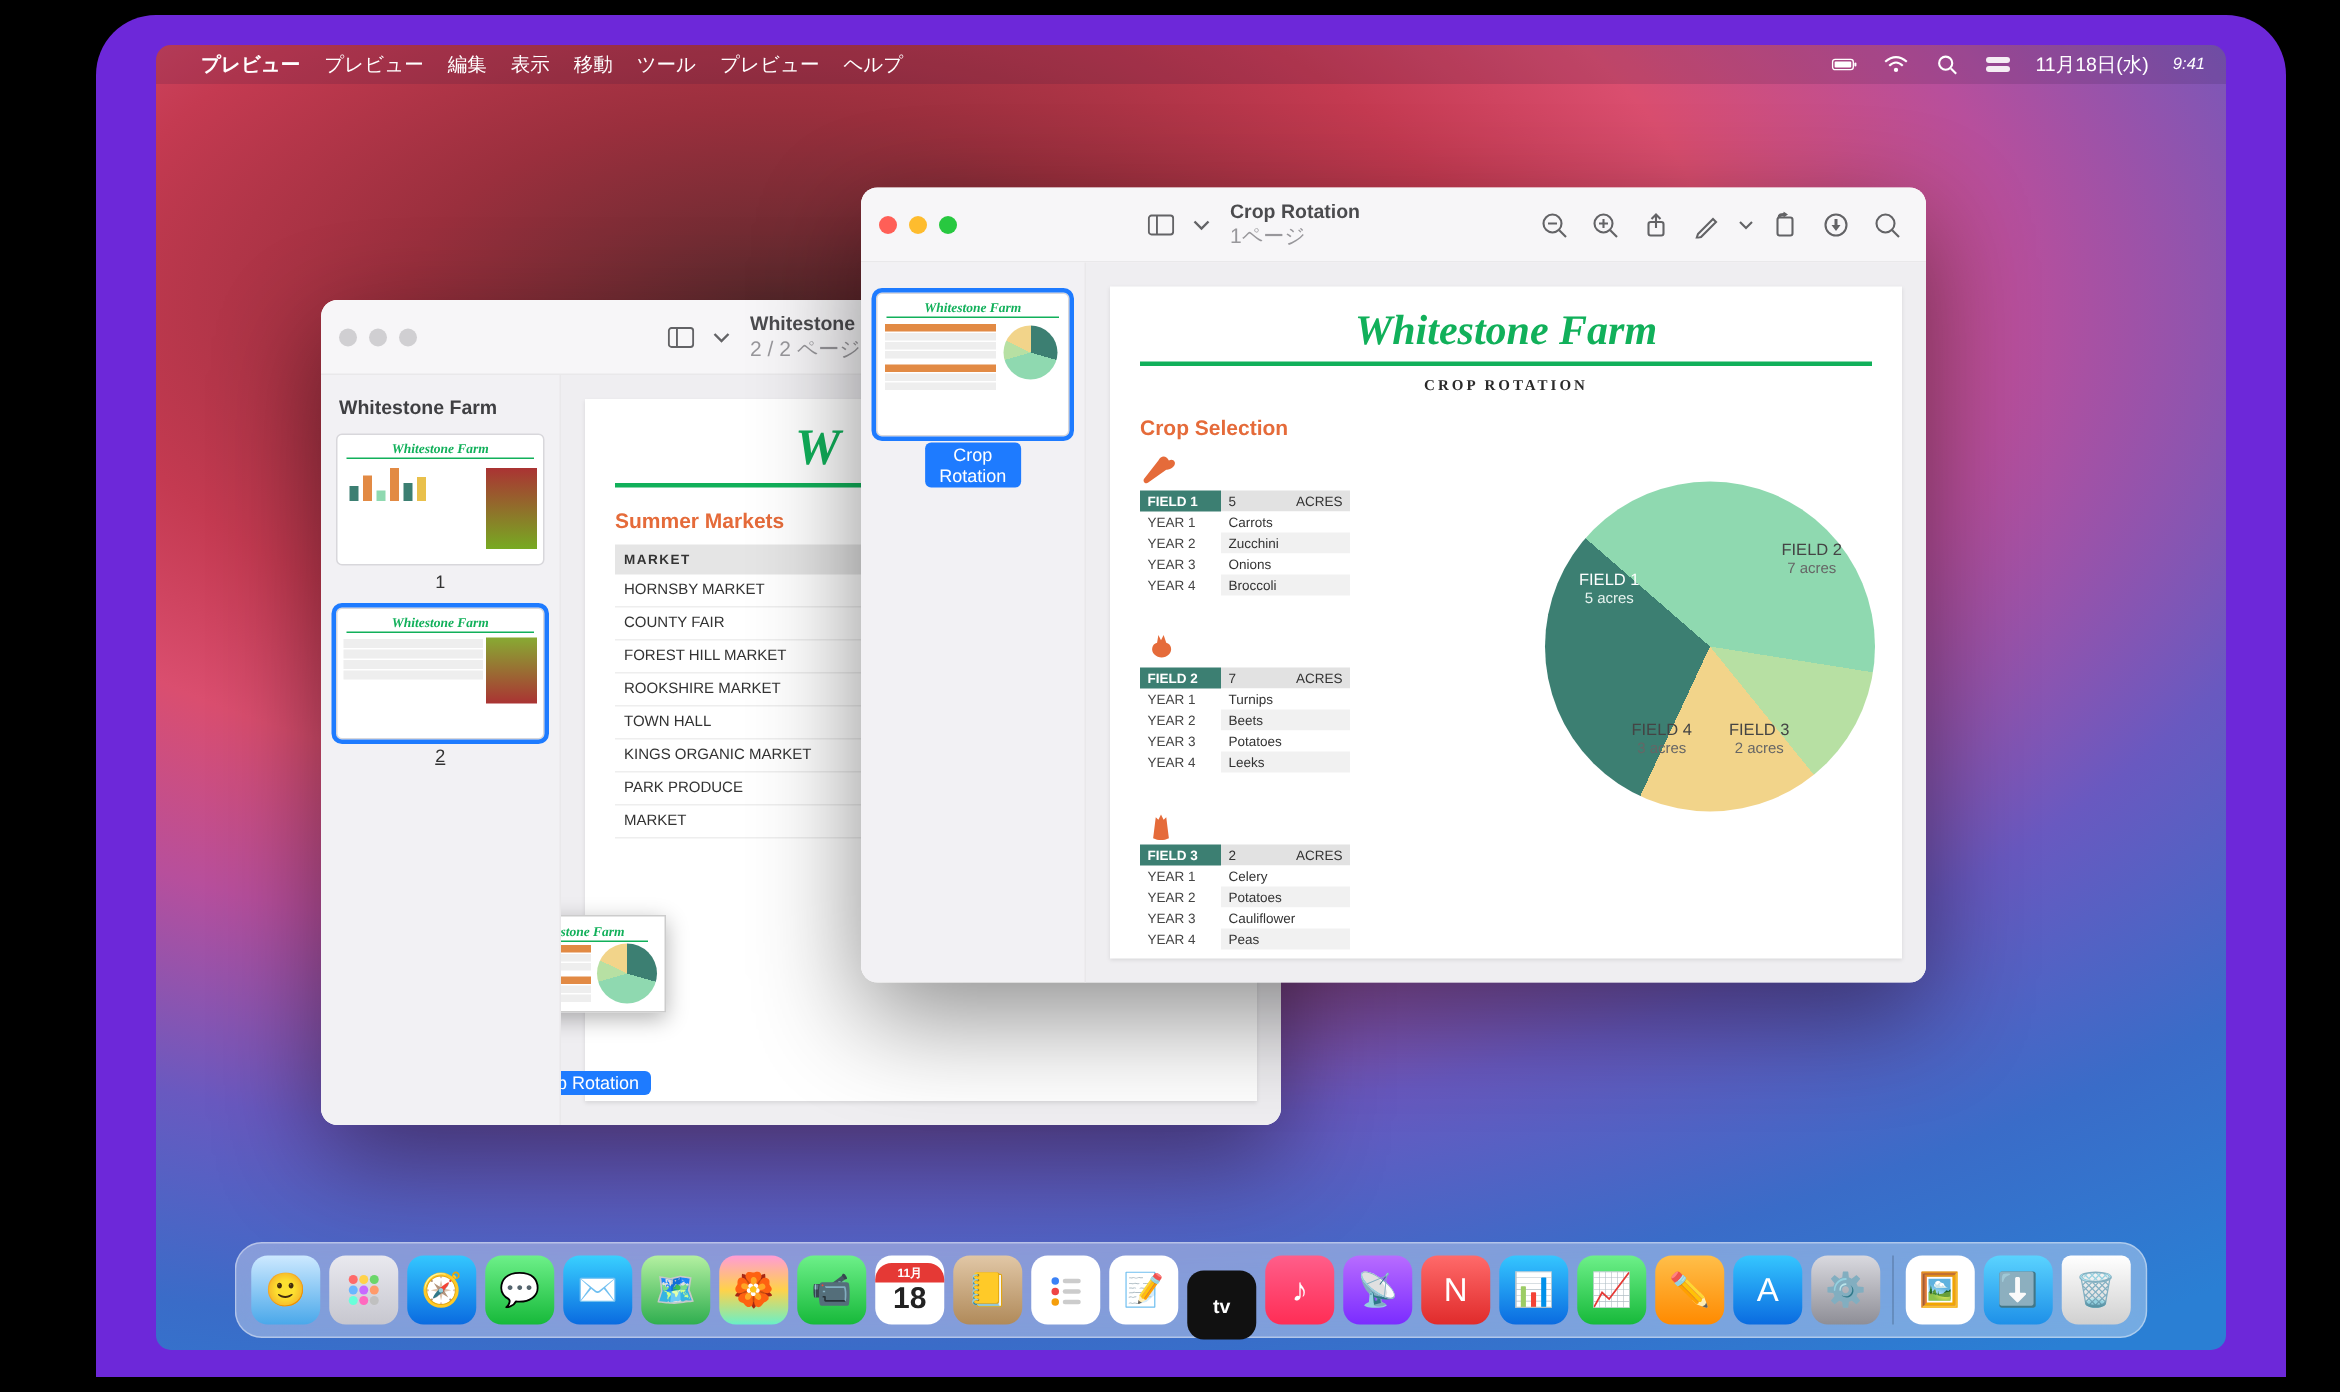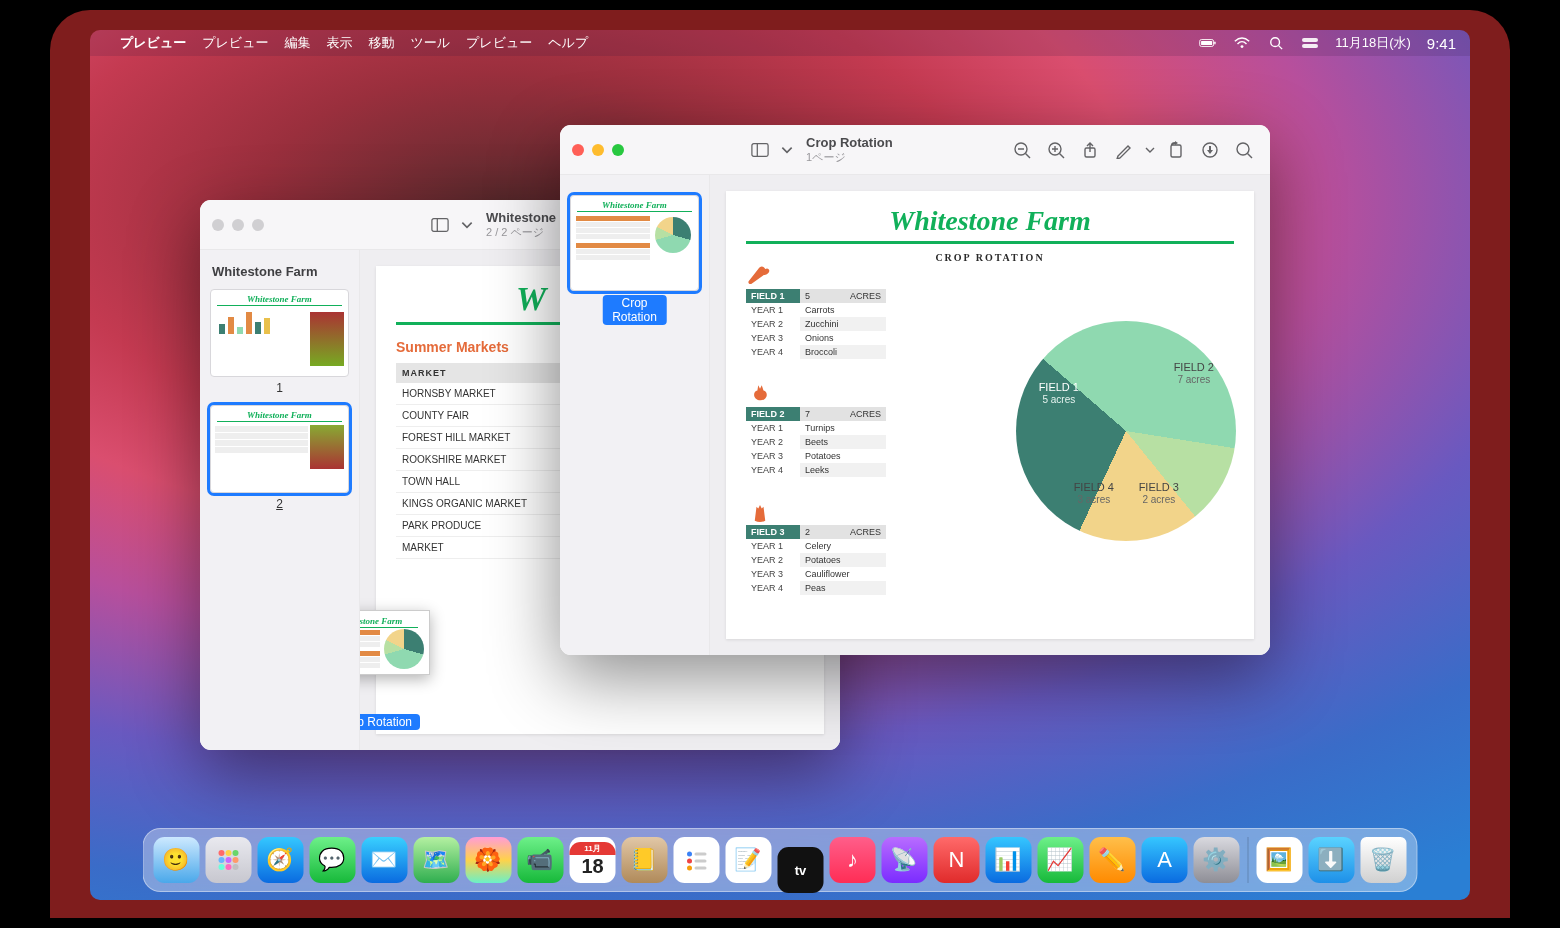--- a/index.html
+++ b/index.html
@@ -1,19 +1,19 @@
 <!DOCTYPE html>
 <html><head>
 <meta charset="utf-8">
 <style>
 * { margin: 0; padding: 0; box-sizing: border-box; font-family: -apple-system, "Helvetica Neue", Arial, sans-serif; }
 body { width: 1560px; height: 928px; background: #000; overflow: hidden; position: relative; }
 
 
-.laptop { position: absolute; left: 50px; top: 10px; width: 1460px; height: 908px; background:#7f1d1d; border-radius: 40px 40px 0 0; padding: 20px 40px 0 40px; }
+.laptop { position: absolute; left: 64px; top: 10px; width: 1460px; height: 908px; background:#6d28d9; border-radius: 40px 40px 0 0; padding: 20px 40px 0 40px; }
 .screen { position: relative; width: 100%; height: 870px; background: radial-gradient(ellipse 120% 100% at 30% 20%, #5b2a2d 0%, #9a2f3d 15%, #c43a51 28%, #da4e6f 38%, #b74f9c 50%, #6959c0 65%, #3a6cc8 80%, #2a7fd4 95%); border-radius: 10px; overflow: hidden; }
 
 
 .menubar { height: 26px; display: flex; align-items: center; padding: 0 14px; color: #fff; font-size: 13px; font-weight: 500; background: rgba(40,20,60,.15); }
 .menubar .apple { margin-right: 16px; font-size: 15px; }
 .menubar .app { font-weight: 700; margin-right: 16px; }
 .menubar .m { margin-right: 16px; cursor: default; }
 .menubar .spacer { flex: 1; }
 .menubar .status { margin-left: 16px; display: inline-flex; align-items: center; }
 .menubar .status svg { width: 18px; height: 14px; }
@@ -22,21 +22,21 @@
 .win { position: absolute; background: #fff; border-radius: 11px; box-shadow: 0 22px 70px rgba(0,0,0,.45); overflow: hidden; }
 .toolbar { height: 50px; display: flex; align-items: center; padding: 0 12px; border-bottom: 1px solid #e9e8ea; background: #f7f6f8; gap: 6px; }
 .traffic { display: flex; gap: 8px; margin-right: 10px; }
 .traffic span { width: 12px; height: 12px; border-radius: 50%; }
 .tl-r { background: #ff5f57; } .tl-y { background: #febc2e; } .tl-g { background: #28c840; }
 .tl-dim { background: #d0cfd2 !important; }
 .tbtn { width: 28px; height: 26px; display: inline-flex; align-items: center; justify-content: center; color: #636366; border-radius: 5px; }
 .tbtn svg { width: 18px; height: 18px; stroke: currentColor; fill: none; stroke-width: 1.4; }
 .titleblk { display: flex; flex-direction: column; margin-left: 6px; line-height: 1.15; }
 .titleblk .t1 { font-size: 13px; font-weight: 700; color: #4b4b4e; }
-.titleblk .t2 { font-size: 11px; color: #98979b; }
+.titleblk .t2 { font-size: 14px; color: #98979b; }
 .toolbar .grow { flex: 1; }
 
 
 .wbody { display: flex; height: calc(100% - 50px); }
 .sidebar { width: 160px; background: #f2f1f4; border-right: 1px solid #e9e8ea; padding: 10px; font-size: 12px; color: #3b3b3e; }
 .thumb { background: #fff; border: 1px solid #d8d7db; border-radius: 4px; height: 88px; margin: 10px 0 4px; position: relative; overflow: hidden; }
 .thumb.sel { outline: 3px solid #1e7bff; outline-offset: 0; }
 .thumbcap { text-align: center; font-size: 12px; color: #333; margin-bottom: 10px; }
 .thumbcap.sel { color: #fff; background:#1e7bff; display: inline-block; padding: 1px 8px; border-radius: 4px; margin-left: 50%; transform: translateX(-50%); }
 .sidetitle { font-size: 13px; font-weight: 700; color: #3f3f42; margin: 4px 2px 2px; }
@@ -128,21 +128,21 @@
             <line x1="11" y1="11" x2="15" y2="15" stroke="#fff" stroke-width="1.6"></line>
           </svg>
         </span>
   <span class="status">
           <svg viewBox="0 0 18 12">
             <rect x="1" y="1" width="16" height="4" rx="2" fill="#fff" opacity=".9"></rect>
             <rect x="1" y="7" width="16" height="4" rx="2" fill="#fff" opacity=".9"></rect>
           </svg>
         </span>
   <span class="status" style="font-size:13px;">11月18日(水)</span>
-  <span class="status" style="font-size:15px;">9:41</span>
+  <span class="status" style="font-size:11px;font-style:italic;">9:41</span>
 </div>
 
 <div class="win" style="left:110px; top:170px; width:640px; height:550px;">
   <div class="toolbar">
     <div class="traffic">
       <span class="tl-r tl-dim"></span>
       <span class="tl-y tl-dim"></span>
       <span class="tl-g tl-dim"></span>
     </div>
     <div style="width:140px;"></div>
@@ -356,20 +356,21 @@
           <div class="mini-pie" style="background:conic-gradient(#3c7f72 0 106deg,#8fd9b0 106deg 254deg,#b7e0a3 254deg 296deg,#f2d48a 296deg 360deg);"></div>
         </div>
       </div>
       <div style="text-align:center;"><span class="thumbcap sel">Crop Rotation</span></div>
     </div>
     <div class="page">
       <div class="sheet" style="position:relative;">
         <div class="brand" style="font-size:28px;">Whitestone Farm</div>
         <hr class="hr-green">
         <div class="subhead">CROP ROTATION</div>
+        <div class="section">Crop Selection</div>
 
         <div class="crop-cols" style="width:300px; flex-wrap:wrap;">
 
           <div class="field-tbl">
             <div class="veg-icon">
                     <svg viewBox="0 0 32 24">
                       <path d="M14 4c2-4 6-4 8 0 3-2 6 1 4 4-2 3-6 3-6 3l-14 10c-2 1-4-1-3-3z"></path>
                     </svg>
                   </div>
             <div class="field-head">

